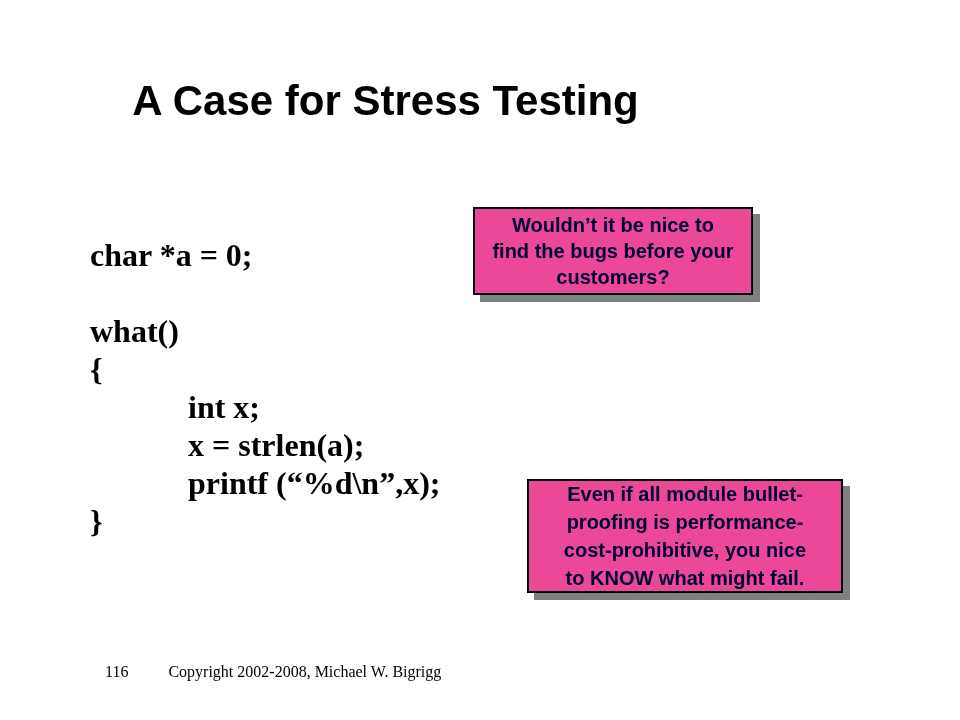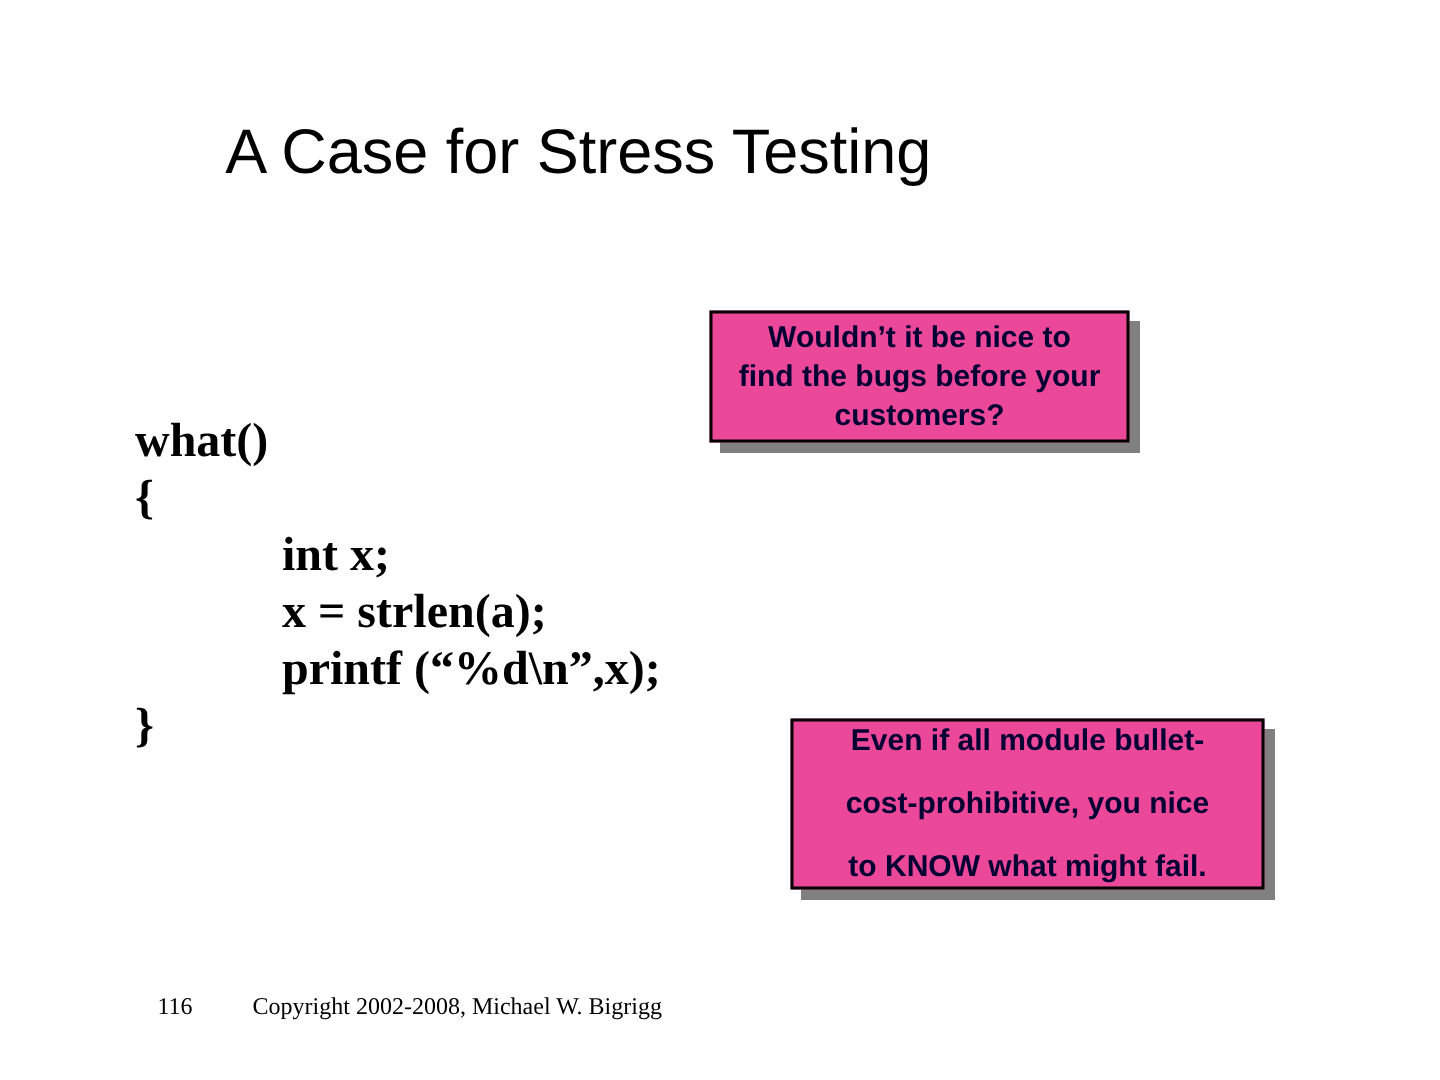--- a/index.html
+++ b/index.html
@@ -16,21 +16,21 @@
     font-family: "Liberation Sans", sans-serif;
   }
   .title {
     position: absolute;
     left: 0;
     top: 78px;
     width: 771px;
     margin: 0;
     text-align: center;
     font-family: "Liberation Sans", sans-serif;
-    font-weight: normal;
+    font-weight: bold;
     font-size: 42px;
     line-height: 46px;
     color: #000000;
   }
   .code {
     position: absolute;
     left: 90px;
     top: 236px;
     font-family: "Liberation Serif", serif;
     font-weight: bold;
@@ -91,37 +91,39 @@
   }
 </style>
 </head>
 <body>
 
 <div class="slide">
 
   <h1 class="title">A Case for Stress Testing</h1>
 
   <div class="code">
+    <div class="code-line">char *a = 0;</div>
     <div class="code-line"></div>
     <div class="code-line">what()</div>
     <div class="code-line">{</div>
     <div class="code-line indent">int x;</div>
     <div class="code-line indent">x = strlen(a);</div>
     <div class="code-line indent">printf (“%d\n”,x);</div>
     <div class="code-line">}</div>
   </div>
 
   <div class="callout callout-top">
     <div class="callout-line">Wouldn’t it be nice to</div>
     <div class="callout-line">find the bugs before your</div>
     <div class="callout-line">customers?</div>
   </div>
 
   <div class="callout callout-bottom">
     <div class="callout-line">Even if all module bullet-</div>
+    <div class="callout-line">proofing is performance-</div>
     <div class="callout-line">cost-prohibitive, you nice</div>
     <div class="callout-line">to KNOW what might fail.</div>
   </div>
 
   <div class="footer">
     <span class="page-num">116</span><span class="copyright">Copyright 2002-2008, Michael W. Bigrigg</span>
   </div>
 
 </div>
 

